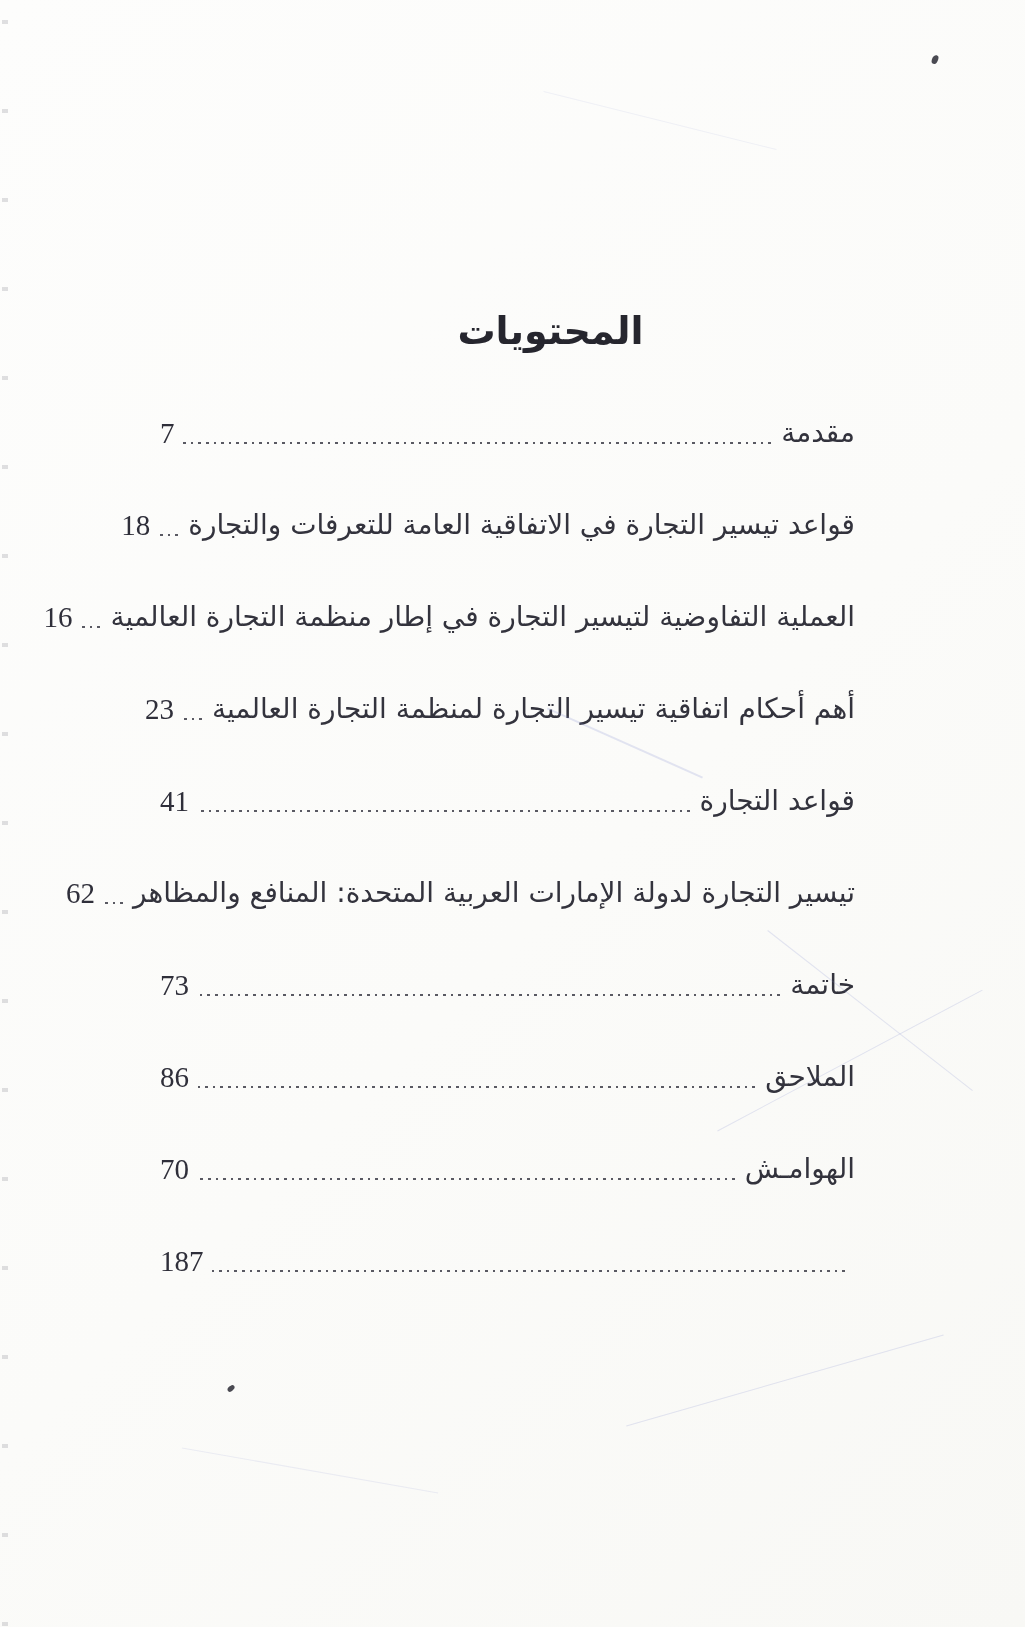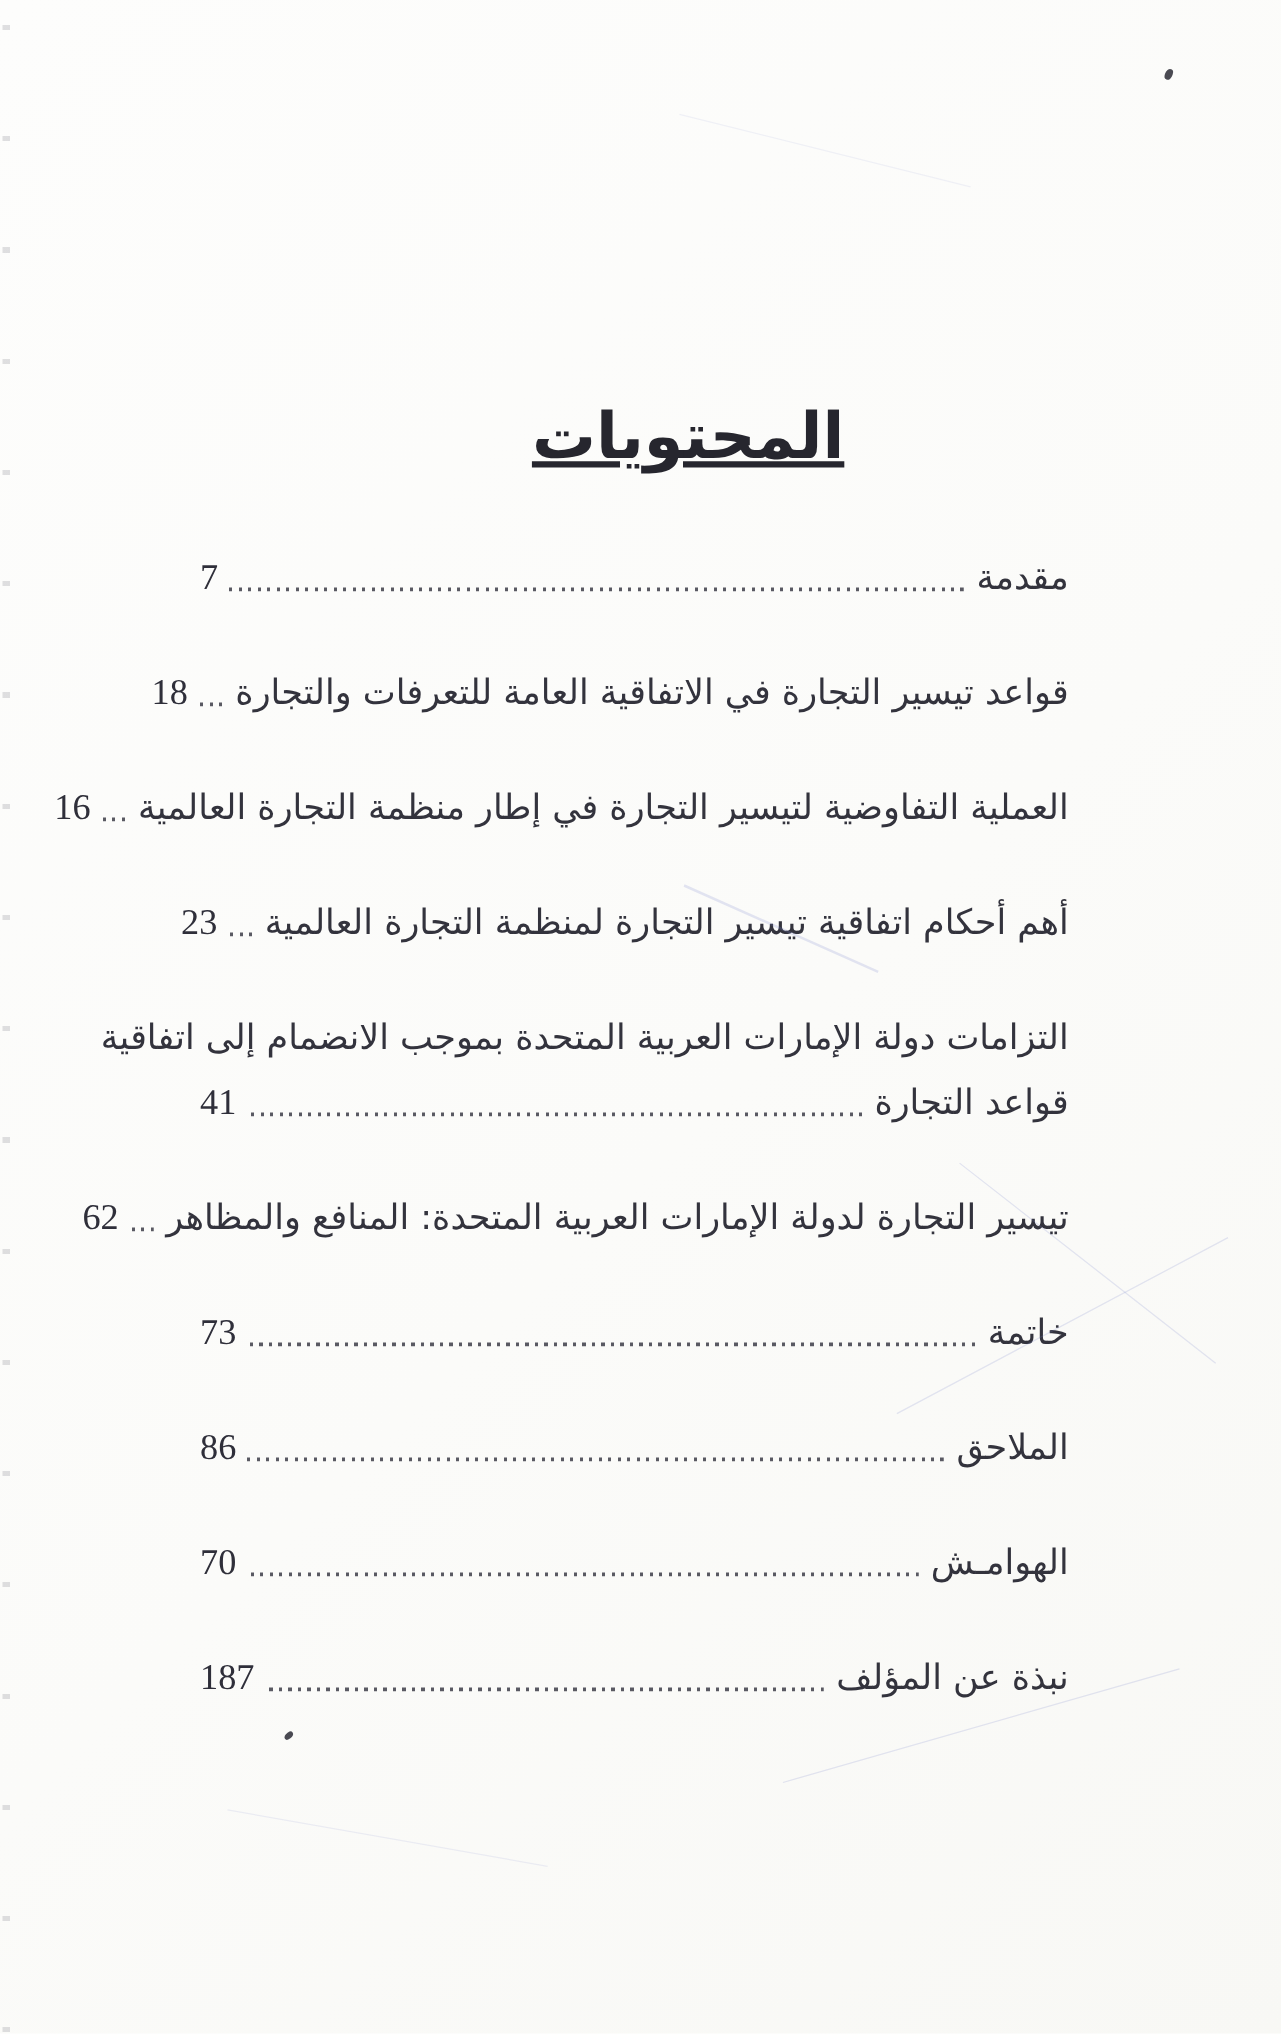--- a/index.html
+++ b/index.html
@@ -16,26 +16,25 @@
     font-family: "DejaVu Sans", sans-serif;
     color: #33333d;
     box-sizing: border-box;
     padding: 278px 170px 0 160px;
   }
 
   
   .doc-title {
     text-align: center;
     transform: translateX(43px);
-    font-size: 51px;
+    font-size: 38px;
     font-weight: bold;
     line-height: 1.5;
     color: #26262e;
     letter-spacing: 0.5px;
-    text-decoration: underline;
   }
 
   
   .toc {
     direction: rtl;
     margin-top: 52px;
   }
   .toc-row {
     display: flex;
     align-items: flex-end;
@@ -135,23 +134,20 @@
       <span class="leader"></span>
       <span class="toc-page">16</span>
     </div>
 
     <div class="toc-row">
       <span class="toc-title">أهم أحكام اتفاقية تيسير التجارة لمنظمة التجارة العالمية</span>
       <span class="leader"></span>
       <span class="toc-page">23</span>
     </div>
 
-    <div class="toc-row continuation-head">
-      <span class="toc-title">التزامات دولة الإمارات العربية المتحدة بموجب الانضمام إلى اتفاقية</span>
-    </div>
 
     <div class="toc-row">
       <span class="toc-title">قواعد التجارة</span>
       <span class="leader"></span>
       <span class="toc-page">41</span>
     </div>
 
     <div class="toc-row">
       <span class="toc-title">تيسير التجارة لدولة الإمارات العربية المتحدة: المنافع والمظاهر</span>
       <span class="leader"></span>
@@ -170,19 +166,18 @@
       <span class="toc-page">86</span>
     </div>
 
     <div class="toc-row">
       <span class="toc-title">الهوامـش</span>
       <span class="leader"></span>
       <span class="toc-page">70</span>
     </div>
 
     <div class="toc-row">
-      <span class="toc-title">نبذة عن المؤلف</span>
       <span class="leader"></span>
       <span class="toc-page">187</span>
     </div>
   </div>
 
 </div>
 
 </body></html>

